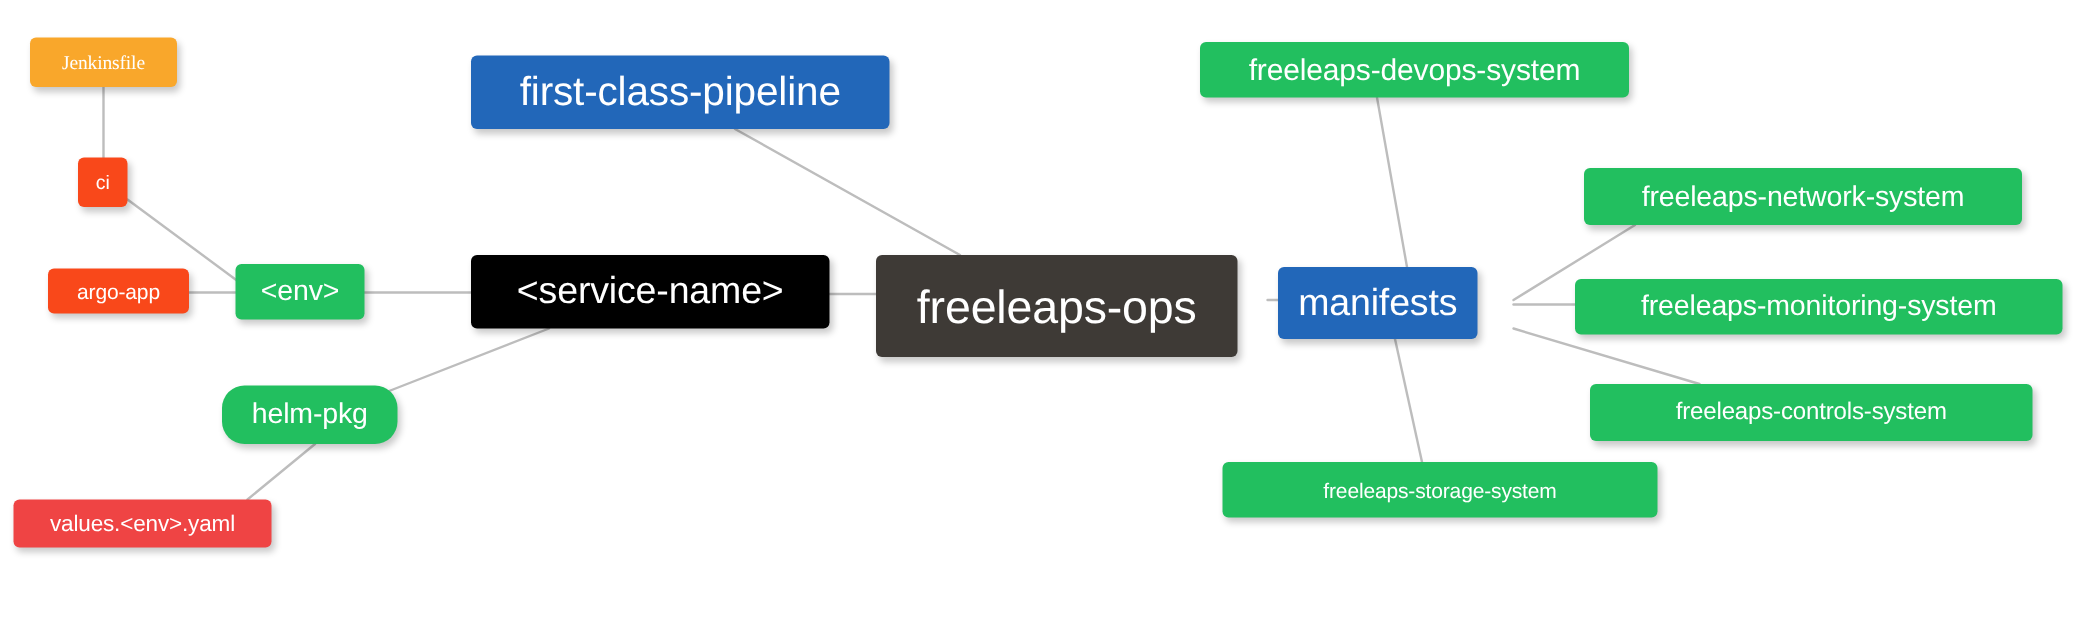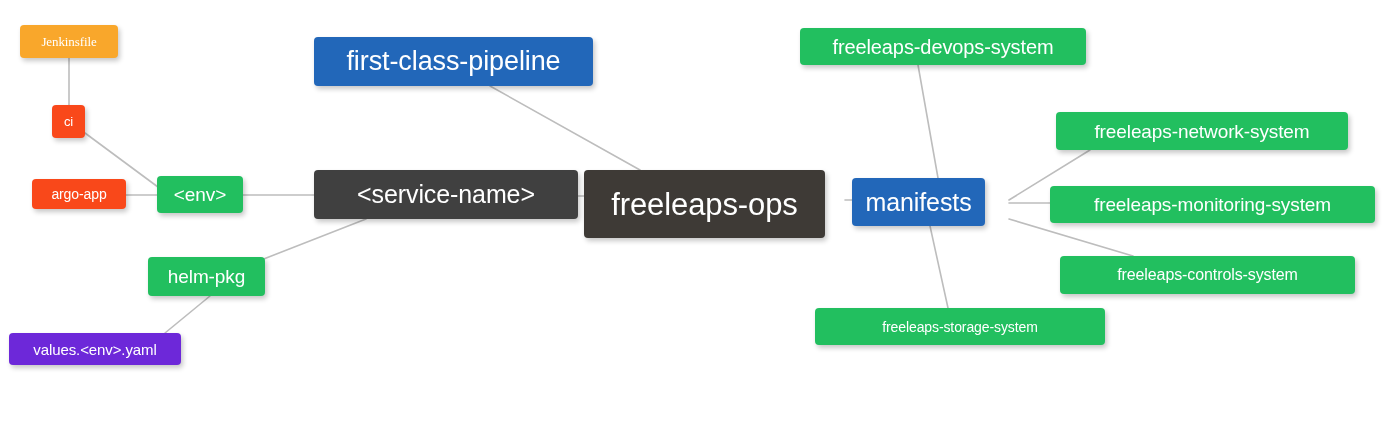--- a/index.html
+++ b/index.html
@@ -61,24 +61,24 @@
       <line x1="1009" y1="200" x2="1090" y2="150" stroke="#bdbdbd" stroke-width="1.6" stroke-linecap="round"></line>
       <line x1="1009" y1="203" x2="1050" y2="203" stroke="#bdbdbd" stroke-width="1.6" stroke-linecap="round"></line>
       <line x1="1009" y1="219" x2="1133" y2="256" stroke="#bdbdbd" stroke-width="1.6" stroke-linecap="round"></line>
       <line x1="930" y1="226" x2="948" y2="308" stroke="#bdbdbd" stroke-width="1.6" stroke-linecap="round"></line>
     </svg>
   <div id="node-layer">
       <div class="node" style="left: 20px; top: 25px; width: 98px; height: 33px; background: rgb(249, 167, 43); font-size: 13px; font-family: Liberation Serif, serif;">Jenkinsfile</div>
       <div class="node" style="left: 52px; top: 105px; width: 33px; height: 33px; background: rgb(249, 72, 26); font-size: 13px;">ci</div>
       <div class="node" style="left: 32px; top: 179px; width: 94px; height: 30px; background: rgb(249, 72, 26); font-size: 14px;">argo-app</div>
       <div class="node" style="left: 157px; top: 176px; width: 86px; height: 37px; background: rgb(34, 191, 95); font-size: 19px;">&lt;env&gt;</div>
-      <div class="node" style="left: 148px; top: 257px; width: 117px; height: 39px; background: rgb(34, 191, 95); font-size: 19px;">helm-pkg</div>
-      <div class="node" style="left: 9px; top: 333px; width: 172px; height: 32px; background: #6d28d9; font-size: 15px;">values.&lt;env&gt;.yaml</div>
+      <div class="node" style="left: 148px; top: 257px; width: 117px; height: 39px; background: rgb(34, 191, 95); font-size: 19px; border-radius: 15px;">helm-pkg</div>
+      <div class="node" style="left: 9px; top: 333px; width: 172px; height: 32px; background: #ef4444; font-size: 15px;">values.&lt;env&gt;.yaml</div>
       <div class="node" style="left: 314px; top: 37px; width: 279px; height: 49px; background: rgb(34, 103, 185); font-size: 27px;">first-class-pipeline</div>
-      <div class="node" style="left: 314px; top: 170px; width: 264px; height: 49px; background: #404040; font-size: 25px;">&lt;service-name&gt;</div>
+      <div class="node" style="left: 314px; top: 170px; width: 239px; height: 49px; background: #000000; font-size: 25px;">&lt;service-name&gt;</div>
       <div class="node" style="left: 584px; top: 170px; width: 241px; height: 68px; background: rgb(62, 58, 54); font-size: 31px;">freeleaps-ops</div>
       <div class="node" style="left: 852px; top: 178px; width: 133px; height: 48px; background: rgb(34, 103, 185); font-size: 25px;">manifests</div>
       <div class="node" style="left: 800px; top: 28px; width: 286px; height: 37px; background: rgb(34, 191, 95); font-size: 20px;">freeleaps-devops-system</div>
       <div class="node" style="left: 1056px; top: 112px; width: 292px; height: 38px; background: rgb(34, 191, 95); font-size: 19px;">freeleaps-network-system</div>
       <div class="node" style="left: 1050px; top: 186px; width: 325px; height: 37px; background: rgb(34, 191, 95); font-size: 19px;">freeleaps-monitoring-system</div>
       <div class="node" style="left: 1060px; top: 256px; width: 295px; height: 38px; background: rgb(34, 191, 95); font-size: 16px;">freeleaps-controls-system</div>
       <div class="node" style="left: 815px; top: 308px; width: 290px; height: 37px; background: rgb(34, 191, 95); font-size: 14px;">freeleaps-storage-system</div>
     </div>
 </div>
 

